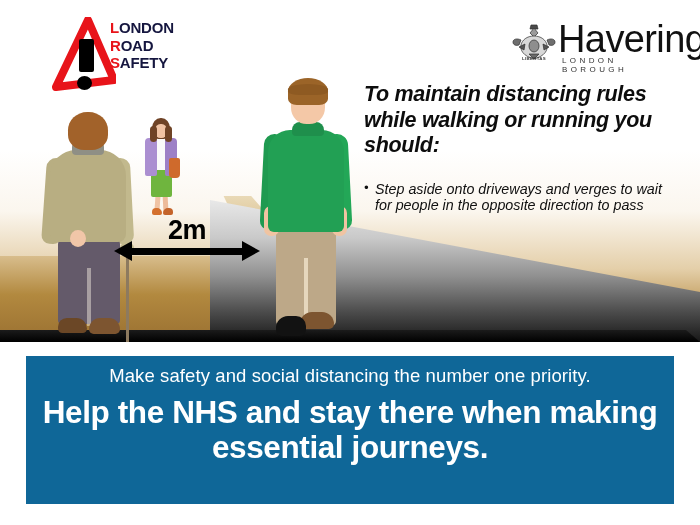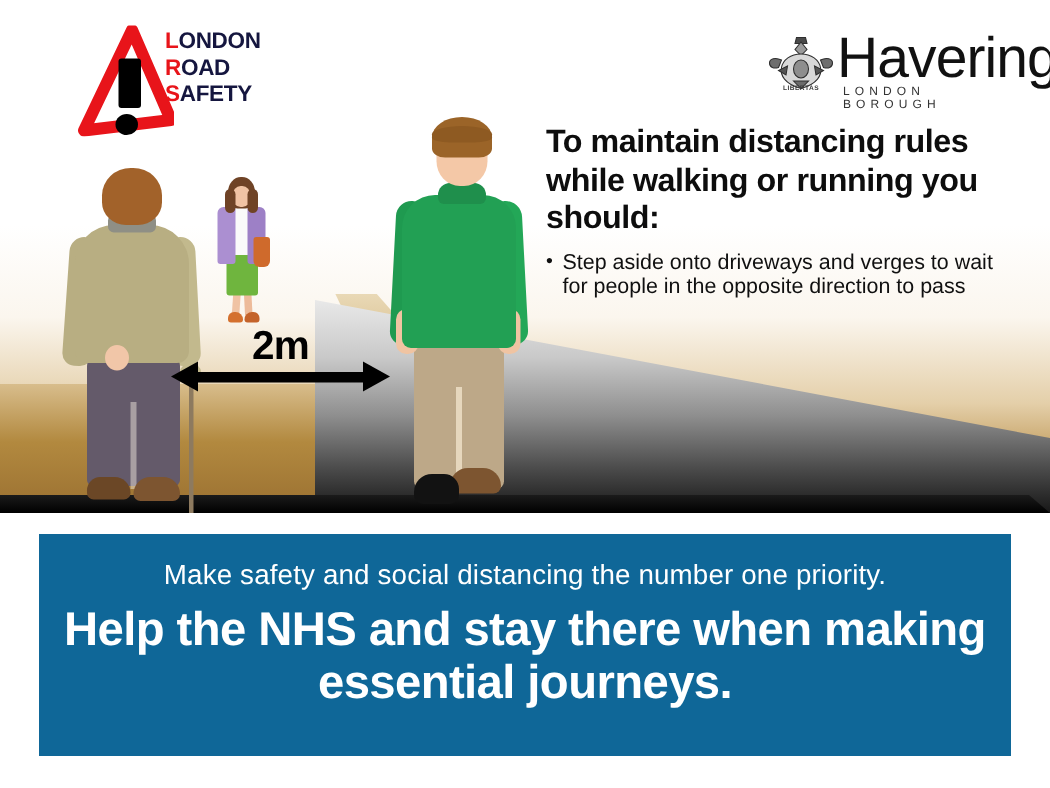--- a/index.html
+++ b/index.html
@@ -283,42 +283,42 @@
   #havering-logo .wordmark {
     position:absolute; left:46px; top:2px;
     font-size:38px; color:#111; letter-spacing:-.6px; line-height:34px;
   }
   #havering-logo .sub {
     position:absolute; left:50px; top:36px;
     font-size:8px; color:#333; letter-spacing:3.4px;
   }
 
   
-  #copy { position:absolute; left:364px; top:82px; width:300px; }
+  #copy { position:absolute; left:364px; top:82px; width:300px;font-style:italic; }
   #copy h1 {
     font-size:21.5px; font-weight:bold; color:#0d0d0d;
     line-height:25.5px; letter-spacing:-.3px;
   }
-  #copy ul { list-style:none; margin-top:8px; }
+  #copy ul { list-style:none; margin-top:22px; }
   #copy li {
     position:relative; padding-left:11px;
     font-size:14.3px; color:#101010; line-height:16.6px;
     margin-bottom:11px;
   }
   #copy li::before {
     content:"\2022"; position:absolute; left:0; top:-1px; font-size:13px;
   }
 
   
   #banner {
     position:absolute; left:26px; top:356px; width:648px; height:148px;
     background:#0f6798; color:#fff; text-align:center;
   }
   #banner .line1 {
-    padding-top:16px; font-size:18.5px; line-height:22px; font-weight:normal;
+    padding-top:9px; font-size:18.5px; line-height:22px; font-weight:normal;
     letter-spacing:.1px;
   }
   #banner .line2 {
     padding-top:8px; font-size:31.5px; font-weight:bold; line-height:34.5px;
     letter-spacing:-.4px;
   }
 </style>
 </head>
 <body>
 

